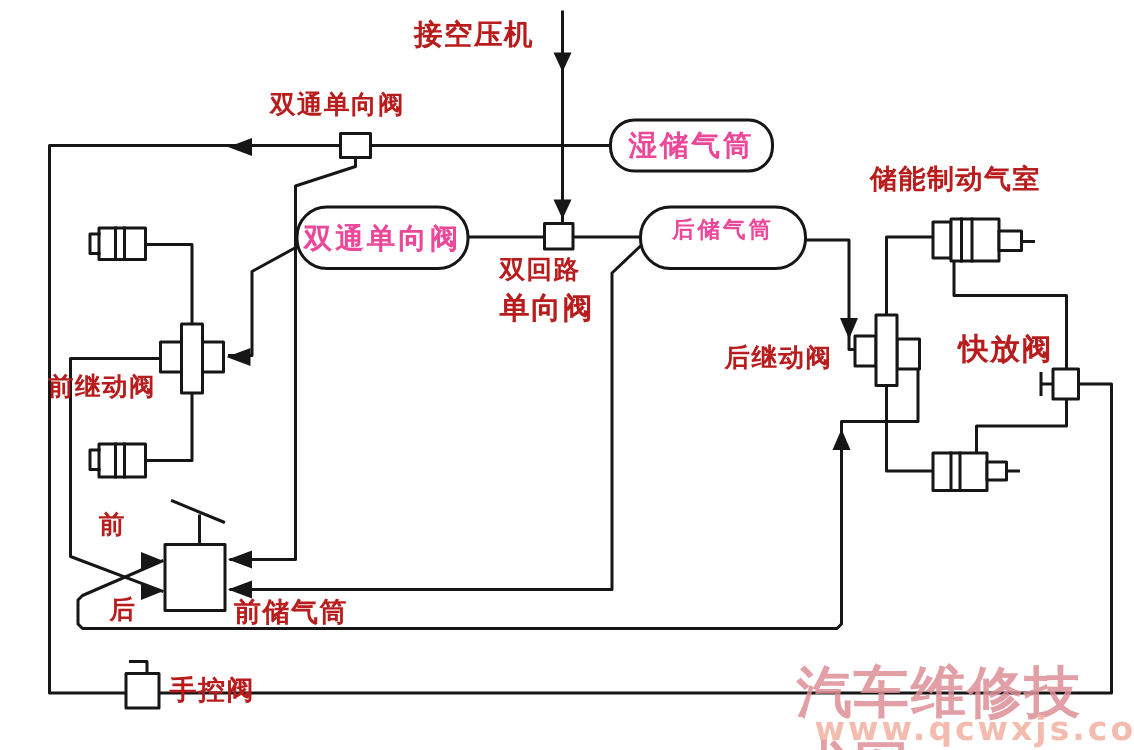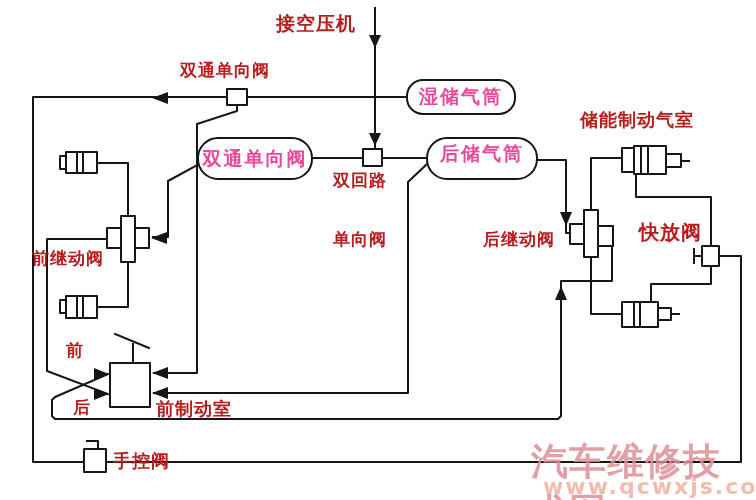--- a/index.html
+++ b/index.html
@@ -106,31 +106,31 @@
       <polygon points="94,368 94,380 109,374"></polygon>
       <polygon points="94,388 94,400 109,394"></polygon>
     </g>
   </svg>
 
   <div class="lbl" style="left:276px;top:13px;font-size:19px;">接空压机</div>
   <div class="lbl" style="left:180px;top:61px;font-size:17px;">双通单向阀</div>
 
   <div class="tanklbl" style="left:407px;top:80px;width:108px;height:34px;font-size:19px;">湿储气筒</div>
   <div class="tanklbl" style="left:198px;top:138px;width:114px;height:41px;font-size:19px;">双通单向阀</div>
-  <div class="tanklbl" style="left:427px;top:138px;width:110px;height:31px;font-size:19px;">后储气筒</div>
+  <div class="tanklbl" style="left:427px;top:138px;width:110px;height:31px;font-size:15px;">后储气筒</div>
 
   <div class="lbl" style="left:333px;top:171px;font-size:17px;">双回路</div>
-  <div class="lbl" style="left:333px;top:194px;font-size:17px;margin-top:36px;">单向阀</div>
+  <div class="lbl" style="left:333px;top:194px;font-size:20px;">单向阀</div>
 
   <div class="lbl" style="left:580px;top:110px;font-size:18px;">储能制动气室</div>
   <div class="lbl" style="left:32px;top:249px;font-size:17px;">前继动阀</div>
   <div class="lbl" style="left:483px;top:230px;font-size:17px;">后继动阀</div>
   <div class="lbl" style="left:639px;top:221px;font-size:20px;">快放阀</div>
 
   <div class="lbl" style="left:66px;top:341px;font-size:17px;">前</div>
   <div class="lbl" style="left:73px;top:398px;font-size:17px;">后</div>
-  <div class="lbl" style="left:156px;top:399px;font-size:18px;">前制动室</div>
+  <div class="lbl" style="left:156px;top:399px;font-size:18px;">前储气筒</div>
   <div class="lbl" style="left:113px;top:451px;font-size:18px;">手控阀</div>
 
   <div class="wm" style="left:531px;top:437px;font-size:37px;letter-spacing:1px;color:#dd8f96;opacity:.85;">汽车维修技术网</div>
   <div class="wm" style="left:543px;top:474px;font-size:22px;letter-spacing:2px;color:#f2b5a7;opacity:.9;">www.qcwxjs.com</div>
 
 </div>
 
 </body></html>

